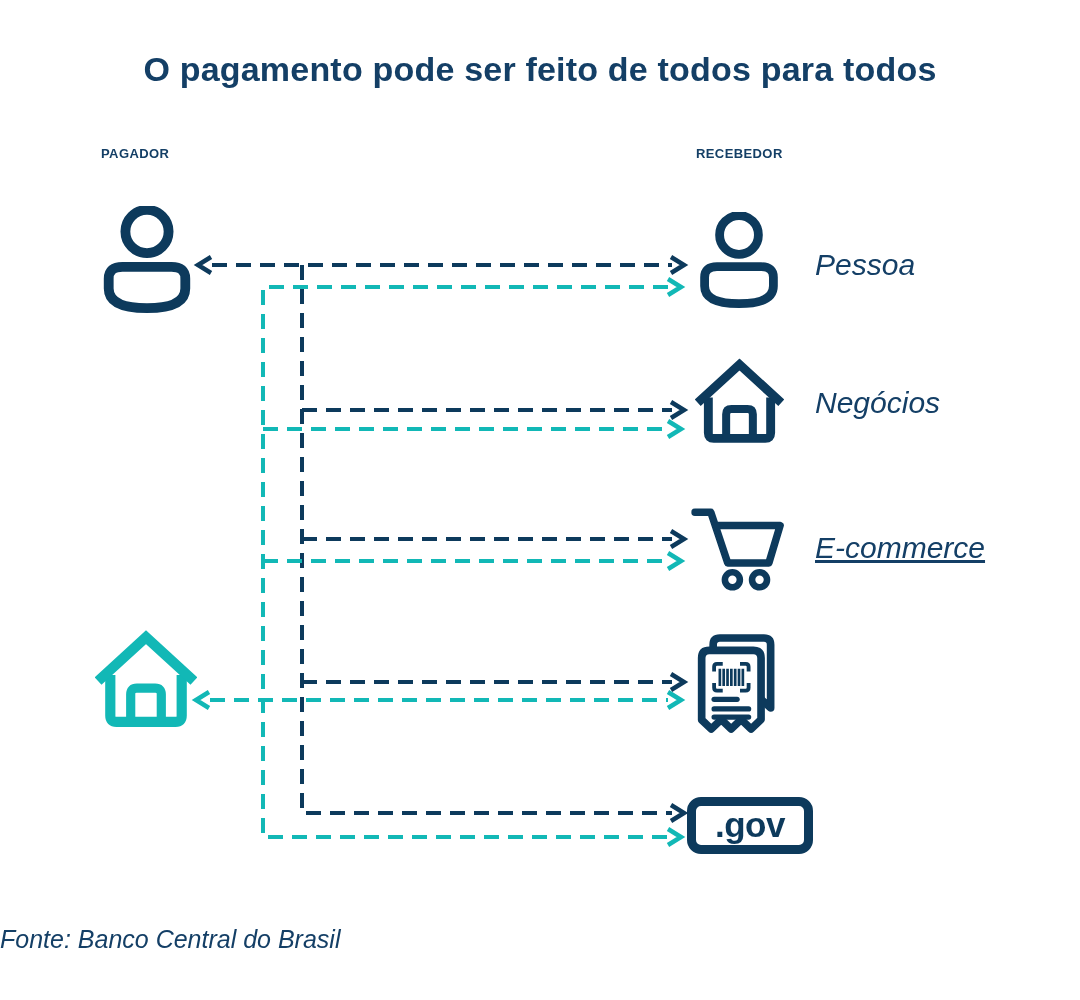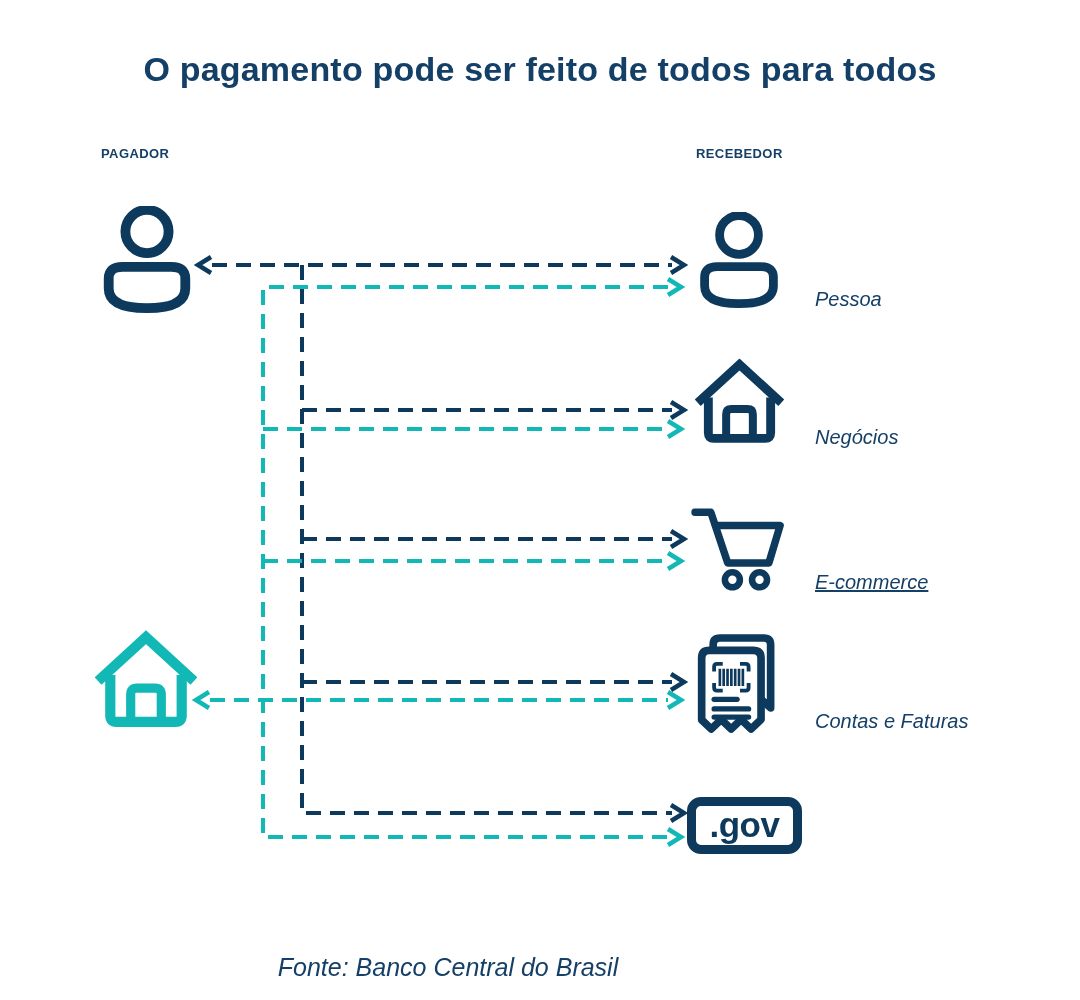--- a/index.html
+++ b/index.html
@@ -30,35 +30,35 @@
   .teal-flow .dash{stroke:var(--teal);}
   .head{fill:none;stroke-width:4.5;stroke-linejoin:miter;stroke-linecap:butt;}
   .navy-flow .head{stroke:var(--navy);}
   .teal-flow .head{stroke:var(--teal);}
 
   svg.icon{position:absolute;overflow:visible;}
   .navy-ic{color:var(--navy);}
   .teal-ic{color:var(--teal);}
 
   .row-label{
-    position:absolute;left:815px;font-size:20px;font-style:italic;
-    color:var(--navy-text);white-space:nowrap;margin-top:40px;
+    position:absolute;left:815px;font-size:30px;font-style:italic;
+    color:var(--navy-text);white-space:nowrap;
   }
   .gov-badge{
-    position:absolute;left:687px;top:797px;width:115px;height:57px;
+    position:absolute;left:687px;top:797px;width:126px;height:57px;
     border:9px solid var(--navy);border-radius:14px;
     display:flex;align-items:center;justify-content:center;background:var(--bg);
   }
   .gov-badge span{
     font-size:35px;font-weight:700;color:var(--navy);
     letter-spacing:-.5px;line-height:1;margin-top:-3px;
   }
   .footer{
-    position:absolute;left:0;top:925px;width:896px;text-align:center;
-    font-size:25px;font-style:italic;color:var(--navy-text);margin-top:28px;
+    position:absolute;left:0;top:925px;width:896px;
+    font-size:25px;font-style:italic;color:var(--navy-text);
   }
   .defs-holder{position:absolute;width:0;height:0;overflow:hidden;}
 </style>
 </head>
 <body>
 
 <svg class="defs-holder" aria-hidden="true">
   <defs>
     <symbol id="sym-person" viewBox="0 0 90 110">
       <circle cx="45" cy="26" r="22" fill="none" stroke="currentColor" stroke-width="10"></circle>
@@ -140,17 +140,16 @@
   <svg class="icon navy-ic" style="left:694px;top:628px;width:91px;height:111px;" viewBox="0 0 95 115">
     <use href="#sym-invoice"></use>
   </svg>
   <div class="gov-badge">
     <span>.gov</span>
   </div>
 
   <div class="row-label" style="top:248px;">Pessoa</div>
   <div class="row-label" style="top:386px;">Negócios</div>
   <div class="row-label" style="top:531px;text-decoration:underline;">E-commerce</div>
-  <div class="row-label" style="top:670px;">Contas e Faturas</div>
 
   <div class="footer">Fonte: Banco Central do Brasil</div>
 
 </div>
 
 </body></html>

